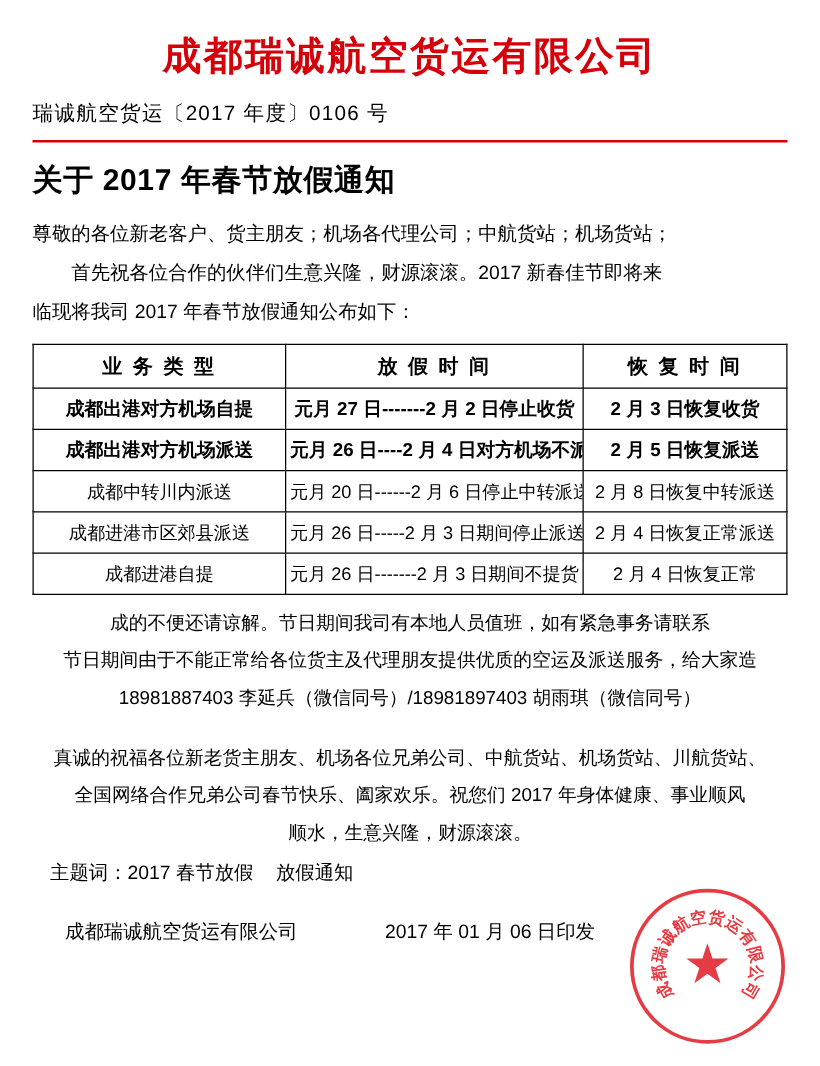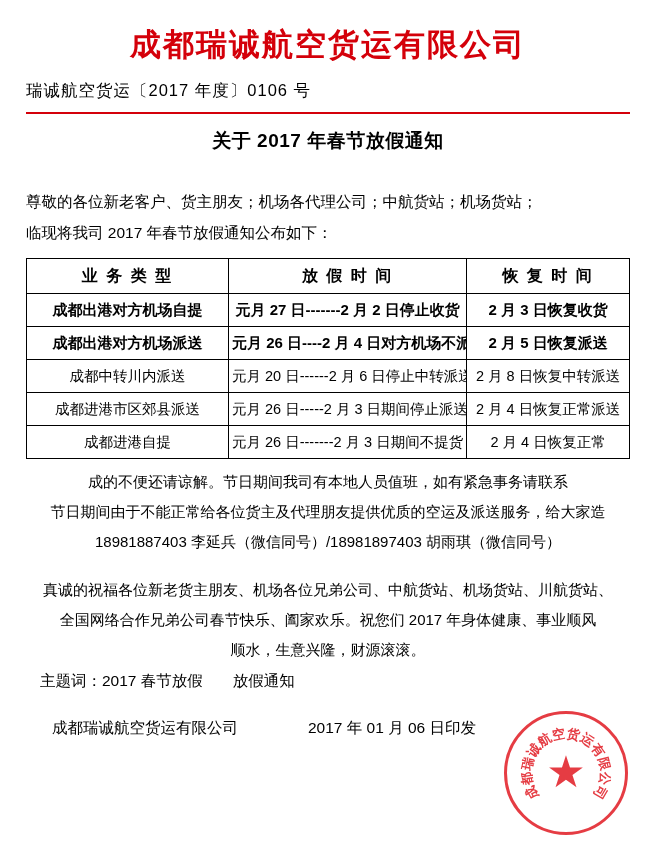--- a/index.html
+++ b/index.html
@@ -36,24 +36,24 @@
     font-size: 16.5px;
     letter-spacing: 1px;
     margin-bottom: 10px;
   }
   .red-rule {
     border: none;
     border-top: 2px solid #d4000a;
     margin: 0 0 14px 0;
   }
   .subject {
-    text-align: center;
-    font-weight: bold;
-    font-size: 19px;
-    margin-bottom: 32px;
+    text-align: left;
+    font-weight: bold;
+    font-size: 24px;
+    margin-bottom: 12px;
     letter-spacing: 0.5px;
   }
   .para {
     font-size: 15.5px;
     line-height: 31px;
     text-align: justify;
     margin: 0;
   }
   .para.indent {
     text-indent: 2em;
@@ -99,21 +99,21 @@
   }
   .spacer-lines { height: 18px; }
   .footer-row {
     display: flex;
     align-items: center;
     font-size: 15.5px;
     margin-top: 6px;
     padding-left: 14px;
   }
   .footer-row .kw-label { white-space: pre; }
-  .footer-row .kw-val { margin-left: 30px; white-space: pre; text-align: center; }
+  .footer-row .kw-val { margin-left: 18px; white-space: pre; text-align: center; }
   .signature-row {
     display: flex;
     align-items: center;
     font-size: 15.5px;
     margin-top: 26px;
     padding-left: 26px;
   }
   .signature-row .company { white-space: pre; }
   .signature-row .date { margin-left: 70px; white-space: pre; }
 
@@ -164,20 +164,21 @@
 
   <div class="doc-title">成都瑞诚航空货运有限公司</div>
 
   <div class="doc-number">瑞诚航空货运〔2017 年度〕0106 号</div>
 
   <hr class="red-rule">
 
   <div class="subject">关于 2017 年春节放假通知</div>
 
   <p class="para">尊敬的各位新老客户、货主朋友；机场各代理公司；中航货站；机场货站；</p>
+  <p class="para indent">首先祝各位合作的伙伴们生意兴隆，财源滚滚。2017 新春佳节即将来</p>
   <p class="para">临现将我司 2017 年春节放假通知公布如下：</p>
 
   <table class="notice-table">
     <thead>
       <tr>
         <th class="col-a">业 务 类 型</th>
         <th class="col-b">放 假 时 间</th>
         <th class="col-c">恢 复 时 间</th>
       </tr>
     </thead>

